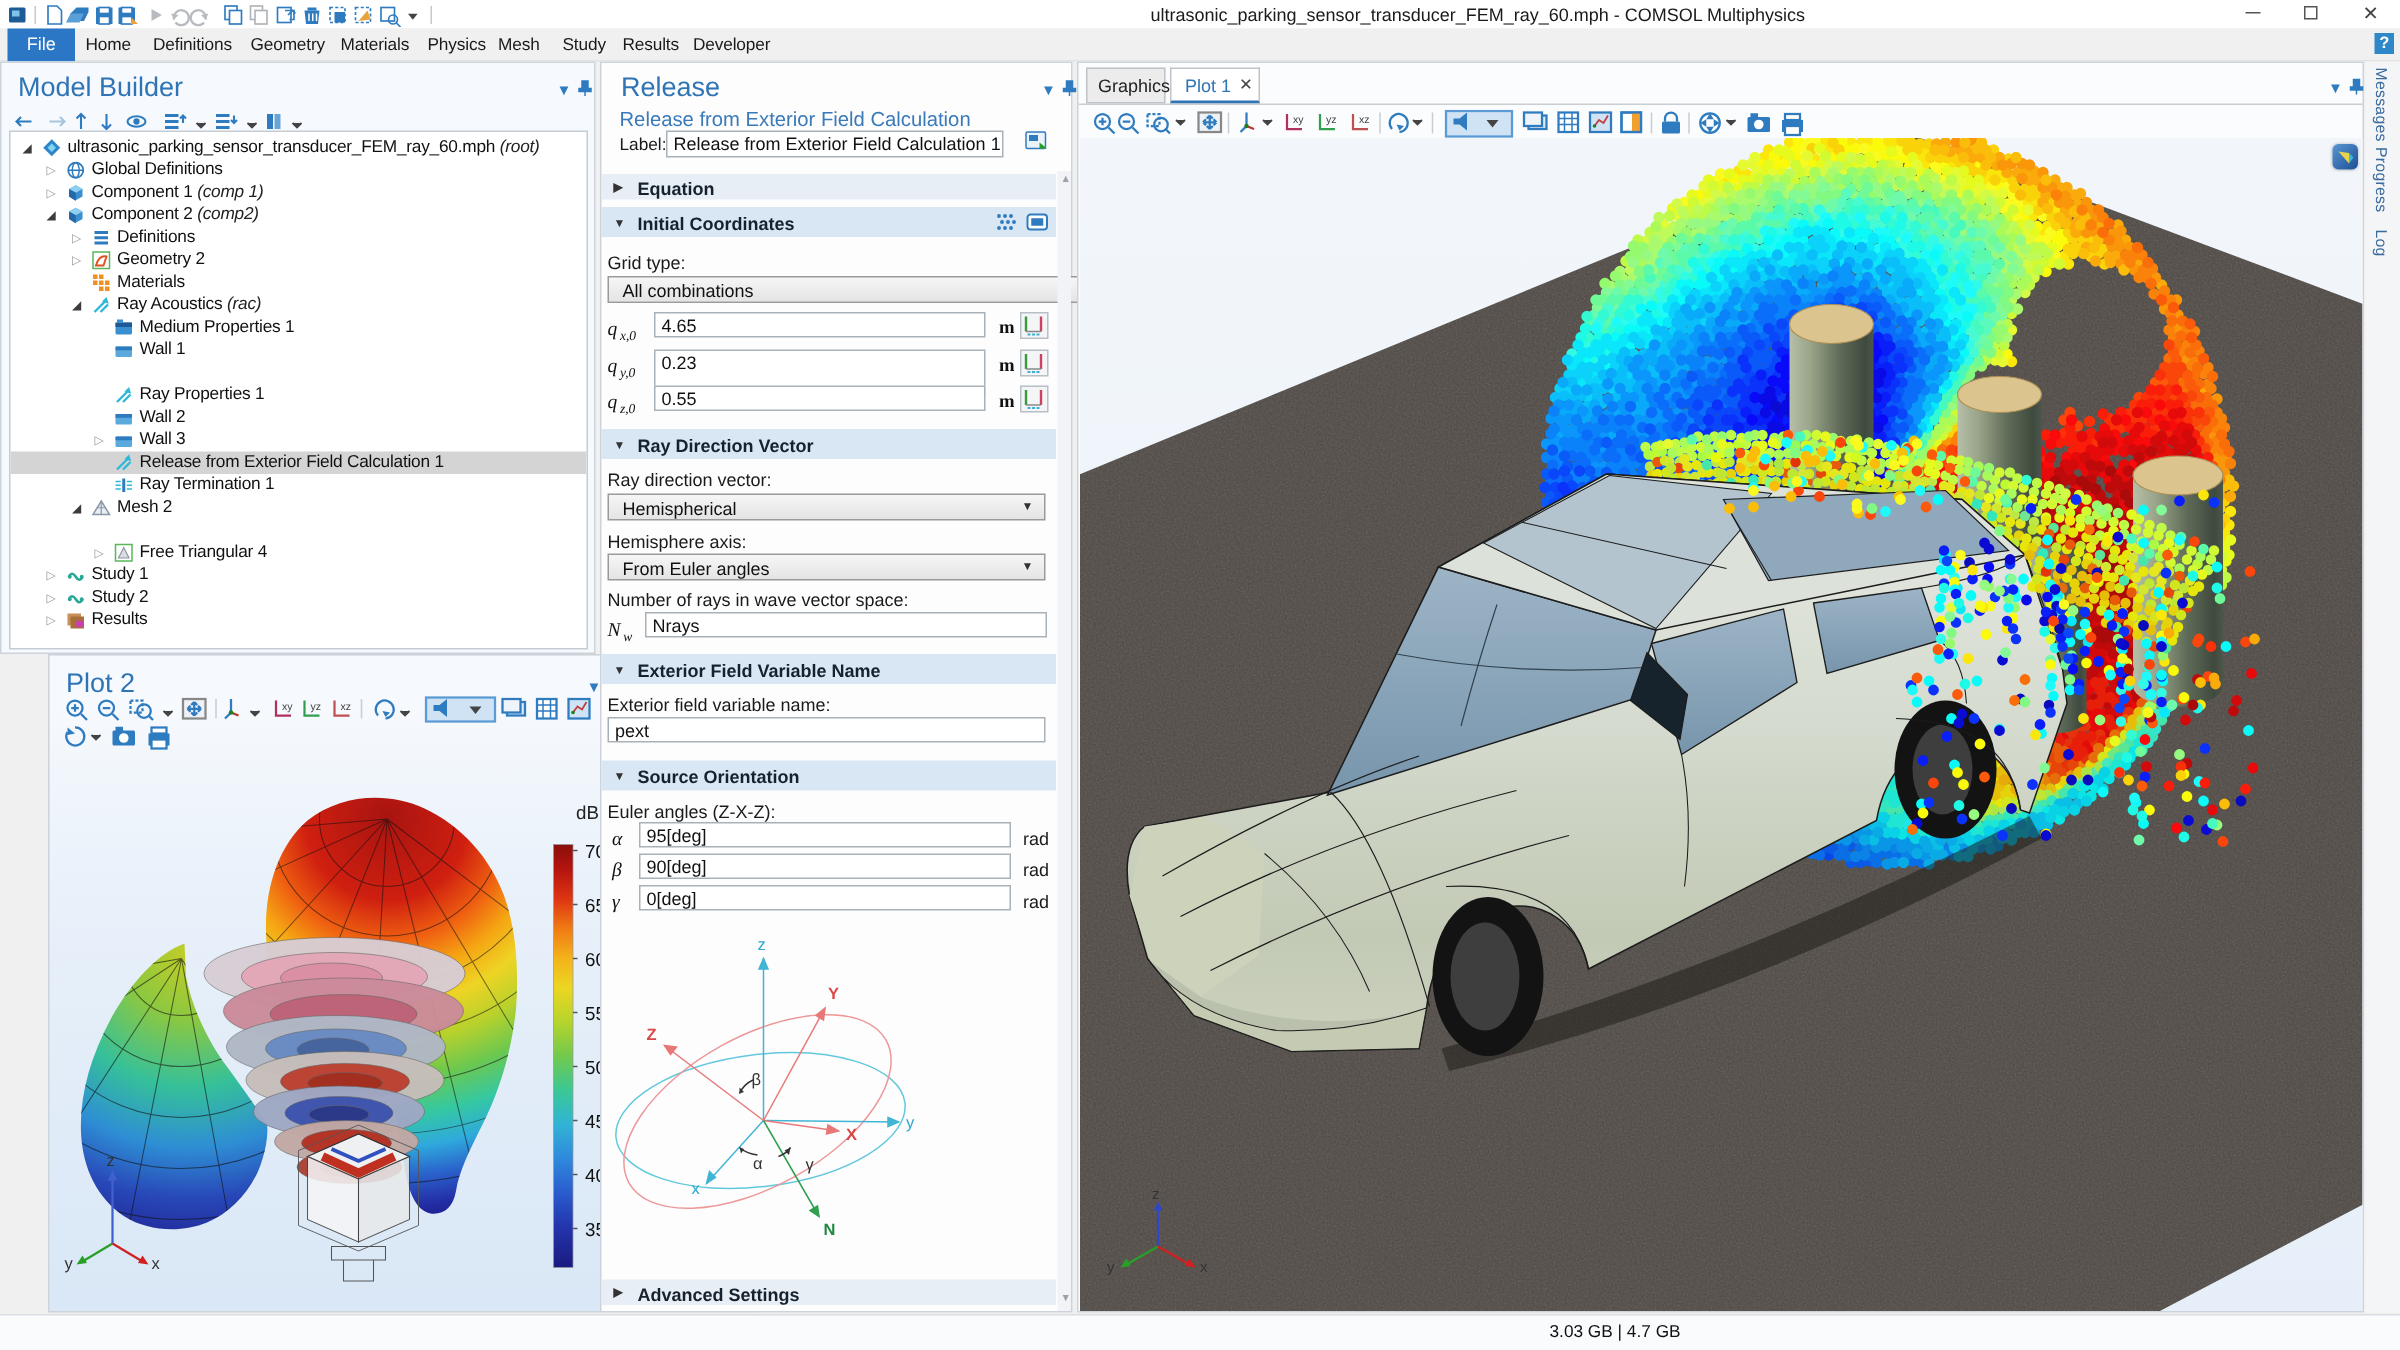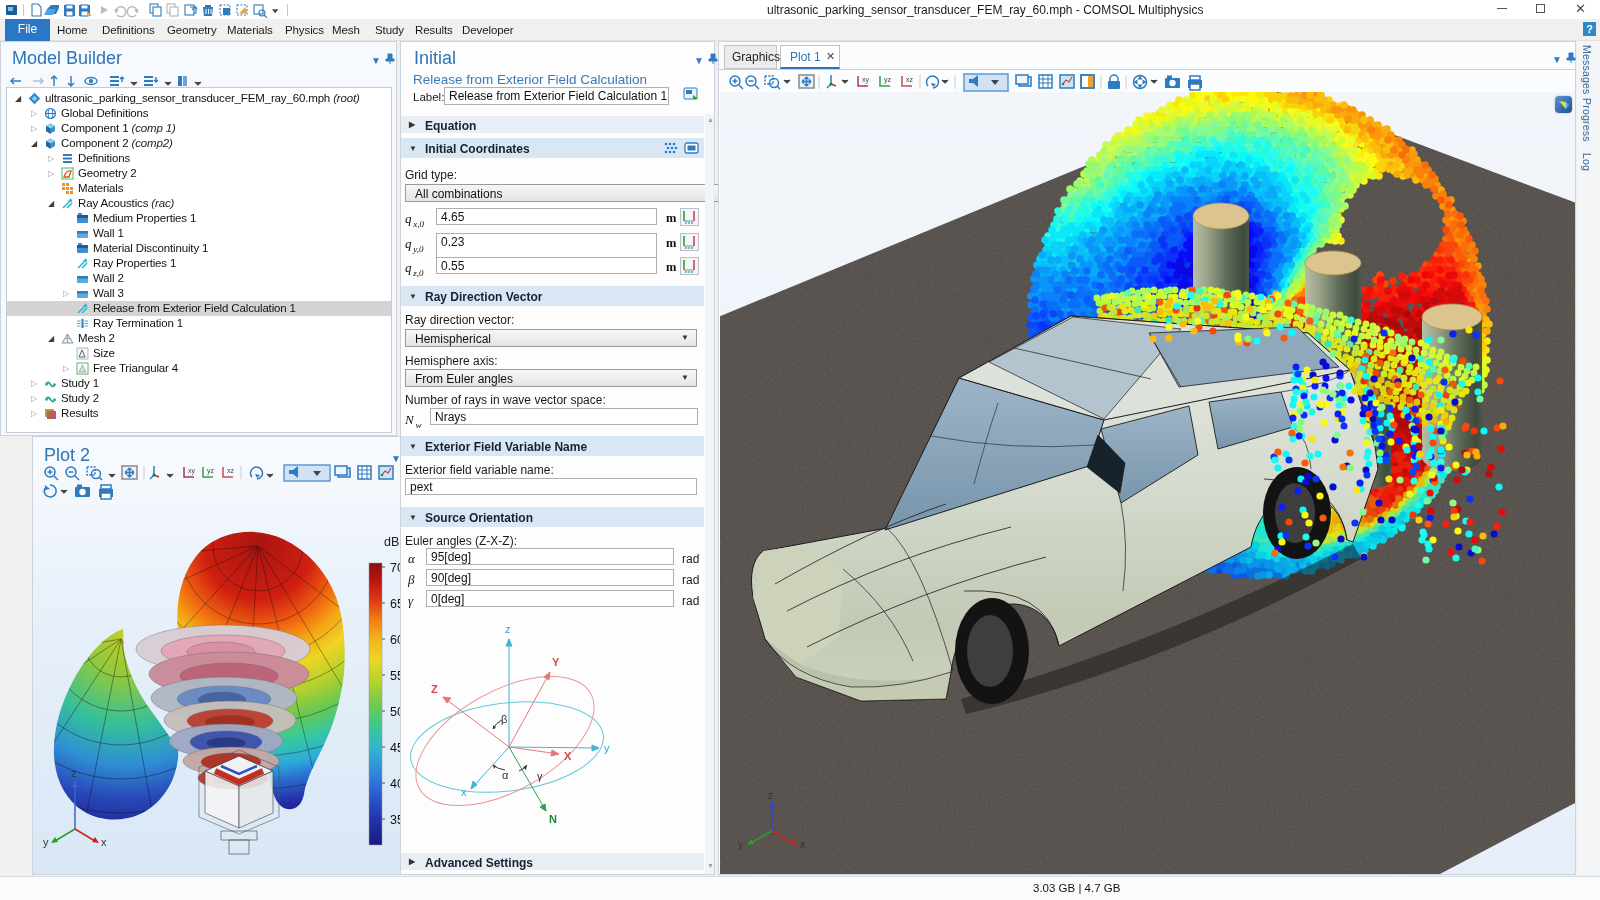--- a/index.html
+++ b/index.html
@@ -244,28 +244,20 @@
           </svg>
           <span class="lbl" style="left:86px">Medium Properties 1</span>
         </div>
 <div class="trow" style="top:138px">
           <svg class="tico" style="left:69px" width="13" height="13" viewBox="0 0 13 13">
             <rect x="1" y="4" width="11" height="7" rx="1" fill="#5aaade"></rect>
             <rect x="1" y="4" width="11" height="2.5" fill="#2e7bc0"></rect>
           </svg>
           <span class="lbl" style="left:86px">Wall 1</span>
         </div>
-<div class="trow" style="top:153px">
-          <svg class="tico" style="left:69px" width="13" height="13" viewBox="0 0 13 13">
-            <rect x="1" y="3" width="11" height="8" rx="1" fill="#3a8fd0"></rect>
-            <rect x="1" y="3" width="11" height="3" fill="#1d5a96"></rect>
-            <rect x="2" y="1" width="4" height="2" fill="#3a8fd0"></rect>
-          </svg>
-          <span class="lbl" style="left:86px">Material Discontinuity 1</span>
-        </div>
 <div class="trow" style="top:168px">
           <svg class="tico" style="left:69px" width="13" height="13" viewBox="0 0 13 13">
             <path d="M2 11L10 3M6 11l5-5" stroke="#30b8d8" stroke-width="1.6" fill="none"></path>
             <path d="M10 1l1.5 4.5L7 4z" fill="#30b8d8"></path>
           </svg>
           <span class="lbl" style="left:86px">Ray Properties 1</span>
         </div>
 <div class="trow" style="top:183px">
           <svg class="tico" style="left:69px" width="13" height="13" viewBox="0 0 13 13">
             <rect x="1" y="4" width="11" height="7" rx="1" fill="#5aaade"></rect>
@@ -295,27 +287,20 @@
           </svg>
           <span class="lbl" style="left:86px">Ray Termination 1</span>
         </div>
 <div class="trow" style="top:243px">
           <span class="texp" style="left:41px;color:#3c3c3c">◢</span>
           <svg class="tico" style="left:54px" width="13" height="13" viewBox="0 0 13 13">
             <path d="M6.5 2L12 11H1z" fill="#e8eef2" stroke="#8a98a8" stroke-width="1"></path>
             <path d="M6.5 2v9M3.7 6.5h5.6" stroke="#8a98a8" stroke-width="0.8" fill="none"></path>
           </svg>
           <span class="lbl" style="left:71px">Mesh 2</span>
-        </div>
-<div class="trow" style="top:258px">
-          <svg class="tico" style="left:69px" width="13" height="13" viewBox="0 0 13 13">
-            <rect x="1" y="1" width="11" height="11" fill="#f4f6f8" stroke="#a0a8b0" stroke-width="0.8"></rect>
-            <path d="M3 10L6 3l3 7z" fill="none" stroke="#667" stroke-width="1"></path>
-          </svg>
-          <span class="lbl" style="left:86px">Size</span>
         </div>
 <div class="trow" style="top:273px">
           <span class="texp" style="left:56px;color:#9a9a9a">▷</span>
           <svg class="tico" style="left:69px" width="13" height="13" viewBox="0 0 13 13">
             <rect x="1" y="1" width="11" height="11" fill="#fff" stroke="#58b858"></rect>
             <path d="M3 10L6.5 3 10 10z" fill="#d8dde2" stroke="#8a98a8" stroke-width="0.8"></path>
           </svg>
           <span class="lbl" style="left:86px">Free Triangular 4</span>
         </div>
 <div class="trow" style="top:288px">
@@ -570,21 +555,21 @@
   </g>
  </svg>
  <div style="position:absolute;left:374px;top:72px;width:16px;height:16px;border-radius:4px;background:linear-gradient(135deg,#5a96d2,#1d4f96);"><svg width="16" height="16" viewBox="0 0 17 17">
           <path d="M4 5l7 1v7z" fill="#e8d44a"></path>
           <path d="M11 6l3 3-3 4z" fill="#3ab8d8"></path>
         </svg></div>
 
 </div>
 
 <div id="settings">
- <div class="ptitle" style="left:13px;top:6px;">Initial</div>
+ <div class="ptitle" style="left:13px;top:6px;">Release</div>
  <div class="phead-ic" style="left:293px;top:13px;">▼</div>
  <svg class="phead-ic" style="left:307px;top:11px;" width="10" height="12" viewBox="0 0 10 12">
         <path d="M3 1h4v5h-4z M1 6h8v2h-8z M5 8v3" stroke="#2e7bc0" fill="#2e7bc0" stroke-width="1"></path>
       </svg>
  <div style="position:absolute;left:12px;top:30px;font-size:13.5px;color:#3a7ab8;">Release from Exterior Field Calculation</div>
  <div class="slabel" style="left:12px;top:49px;font-size:11.5px;">Label:</div>
  <div class="sinput" style="left:43px;top:45px;width:225px;height:18px;"><span>Release from Exterior Field Calculation 1</span></div>
  <svg style="position:absolute;left:282px;top:43px;" width="18" height="18" viewBox="0 0 18 18">
         <rect x="1" y="3" width="13" height="11" rx="1" fill="#eaf2fa" stroke="#2e7bc0"></rect>
         <rect x="3" y="5" width="6" height="4" fill="#2e7bc0"></rect>

